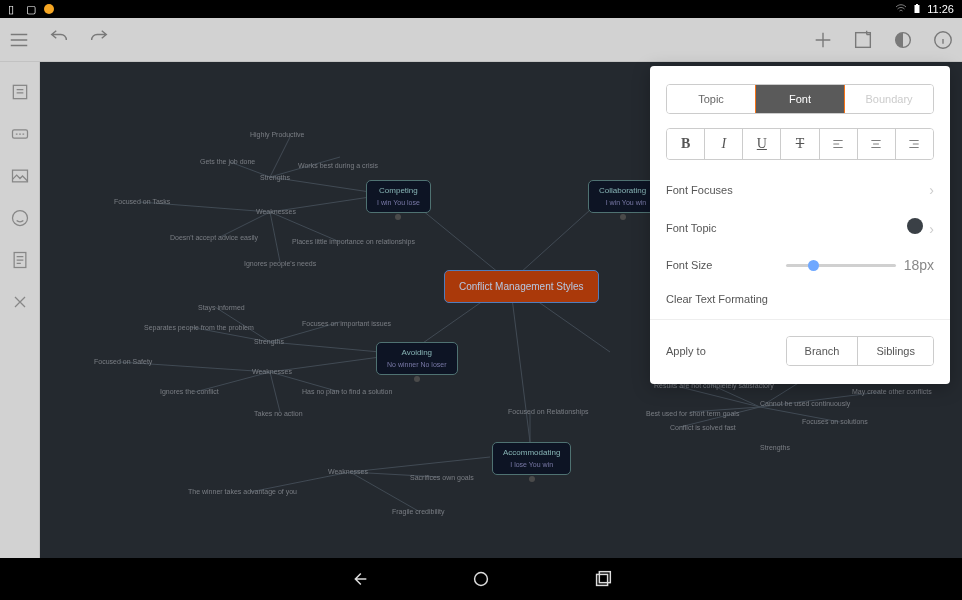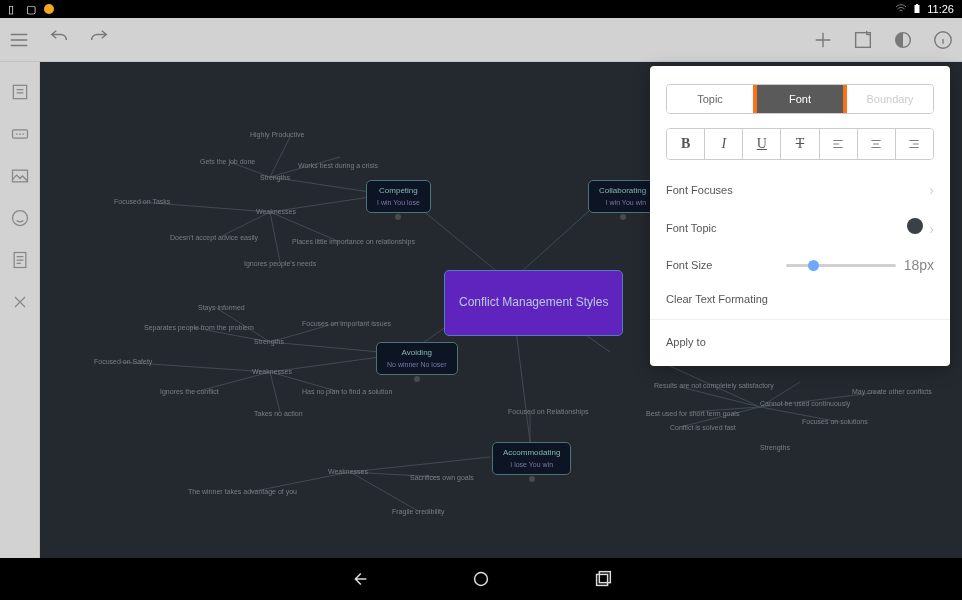--- a/index.html
+++ b/index.html
@@ -19,33 +19,33 @@
 .tb-icon svg { width: 22px; height: 22px; stroke: currentColor; fill: none; stroke-width: 1.5; }
 
 .workspace { display: flex; height: 496px; }
 .left-panel { width: 40px; background: #efefef; border-right: 1px solid #ddd; display: flex; flex-direction: column; align-items: center; padding-top: 20px; gap: 22px; }
 .lp-icon { width: 20px; height: 20px; color: #9a9a9a; }
 .lp-icon svg { width: 20px; height: 20px; stroke: currentColor; fill: none; stroke-width: 1.5; }
 
 .canvas { flex: 1; background: #2a2f36; position: relative; overflow: hidden; }
 .canvas svg.lines { position: absolute; inset: 0; width: 100%; height: 100%; }
 .node { position: absolute; background: #0f172a; border: 1px solid #5b8282; border-radius: 5px; padding: 5px 10px; color: #9cc; font-size: 8px; text-align: center; line-height: 1.3; min-width: 64px; }
-.node.center { background: #6d28d9; border: 1px solid #5b8fd8; color: #cfe2ff; font-size: 12px; padding: 24px 14px; }
+.node.center { background: #c2410c; border: 1px solid #5b8fd8; color: #cfe2ff; font-size: 10px; padding: 9px 14px; }
 .node .sub { color: #88b; font-size: 7px; margin-top: 2px; }
 .node-dot { width: 6px; height: 6px; background: #555; border-radius: 50%; position: absolute; left: 50%; transform: translateX(-50%); }
 .label { position: absolute; color: #8a8f96; font-size: 7px; white-space: nowrap; }
 
 
 .font-panel { position: absolute; top: 48px; right: 12px; width: 300px; background: #fff; border-radius: 4px; box-shadow: 0 4px 18px rgba(0,0,0,.25); z-index: 3; padding-bottom: 18px; }
 .font-panel::before { content: ""; position: absolute; top: -8px; right: 38px; border: 8px solid transparent; border-bottom-color: #fff; }
 .tabs { display: flex; border: 1px solid #ccc; border-radius: 4px; margin: 18px 16px 14px; overflow: hidden; }
 .tab { flex: 1; text-align: center; font-size: 11px; padding: 8px 0; color: #666; background: #fff; }
 .tab.active { background: #5a5a5a; color: #fff; }
 .tab.disabled { color: #ccc; }
-.tab + .tab { border-left: 4px solid #f97316; }
+.tab + .tab { border-left: 1px solid #f97316; }
 
 .format-row { display: flex; border: 1px solid #ccc; border-radius: 4px; margin: 0 16px 12px; overflow: hidden; }
 .fmt-btn { flex: 1; height: 30px; display: flex; align-items: center; justify-content: center; font-family: Georgia, serif; font-size: 14px; color: #555; background: #fff; }
 .fmt-btn + .fmt-btn { border-left: 1px solid #ccc; }
 .fmt-btn svg { width: 14px; height: 14px; stroke: #555; stroke-width: 1.3; fill: none; }
 
 .prow { display: flex; align-items: center; justify-content: space-between; padding: 10px 16px; font-size: 11px; color: #555; }
 .prow .chev { color: #ccc; font-size: 14px; }
 .color-swatch { width: 16px; height: 16px; border-radius: 50%; background: #3a4046; display: inline-block; margin-right: 6px; }
 .size-slider { width: 110px; height: 3px; background: #d0d0d0; border-radius: 2px; position: relative; margin-right: 8px; }
@@ -287,20 +287,24 @@
           </span>
         <span class="size-val">18px</span>
       </span>
     </div>
     <div class="prow">
       <span>Clear Text Formating</span>
     </div>
     <div class="divider"></div>
     <div class="apply-row">
       <span>Apply to</span>
+      <div class="apply-btns">
+        <div class="apply-btn">Branch</div>
+        <div class="apply-btn">Siblings</div>
+      </div>
     </div>
   </div>
 </div>
 
 <div class="navbar">
   <div class="nav-icon"><svg viewBox="0 0 24 24">
         <path d="M14 6l-6 6 6 6M8 12h12"></path>
       </svg></div>
   <div class="nav-icon"><svg viewBox="0 0 24 24">
         <circle cx="12" cy="12" r="7"></circle>

